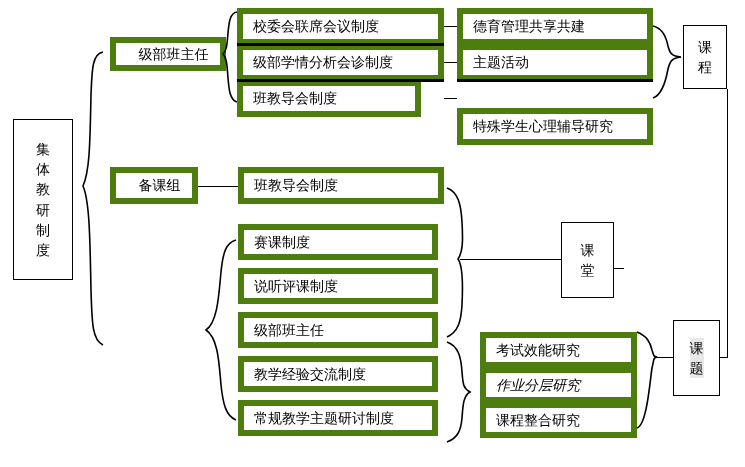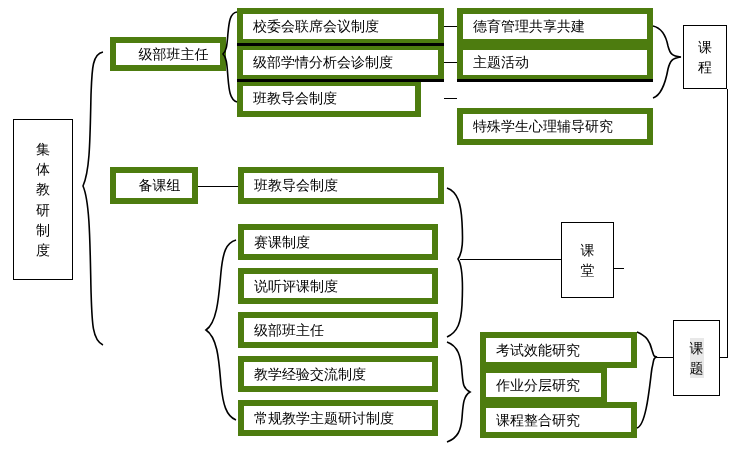--- a/index.html
+++ b/index.html
@@ -118,21 +118,21 @@
   <div class="box pad" style="left:238px; top:356px; width:200px; height:36px;">
     <span>教学经验交流制度</span>
   </div>
   <div class="box pad" style="left:238px; top:400px; width:200px; height:36px;">
     <span>常规教学主题研讨制度</span>
   </div>
 
   <div class="box pad" style="left:480px; top:332px; width:157px; height:36px;">
     <span>考试效能研究</span>
   </div>
-  <div class="box pad" style="left:480px; top:367px; width:127px; height:36px;">
+  <div class="box pad" style="left:480px; top:367px; width:157px; height:36px;font-style:italic;">
     <span>作业分层研究</span>
   </div>
   <div class="box pad" style="left:480px; top:402px; width:157px; height:36px;">
     <span>课程整合研究</span>
   </div>
 
   <div class="vbox" style="left:683px; top:25px; width:44px; height:64px;">
     <span>课</span>
     <span>程</span>
   </div>

